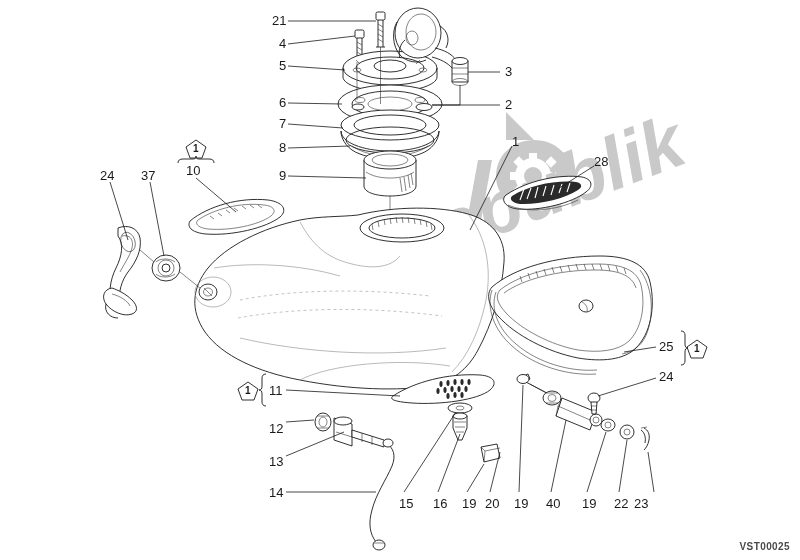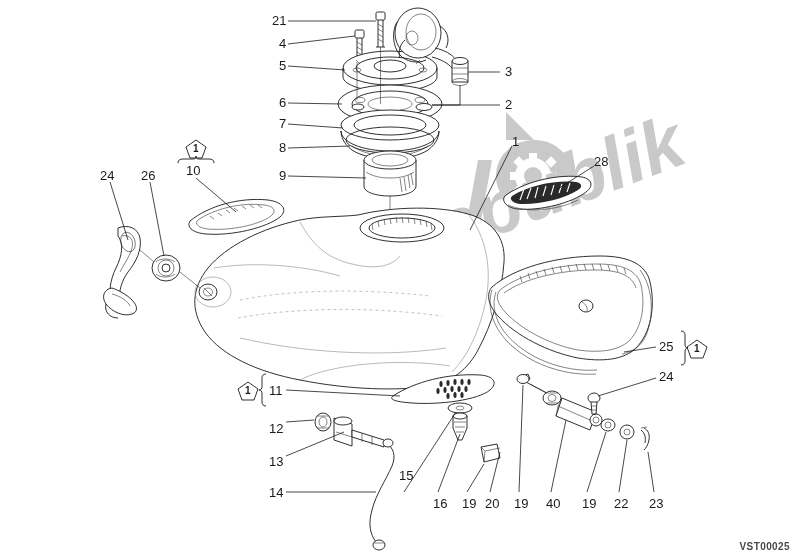--- a/index.html
+++ b/index.html
@@ -496,37 +496,37 @@
   <div class="callout-label" style="left:279px; top:59px;">5</div>
   <div class="callout-label" style="left:505px; top:65px;">3</div>
   <div class="callout-label" style="left:279px; top:96px;">6</div>
   <div class="callout-label" style="left:505px; top:98px;">2</div>
   <div class="callout-label" style="left:279px; top:117px;">7</div>
   <div class="callout-label" style="left:279px; top:141px;">8</div>
   <div class="callout-label" style="left:279px; top:169px;">9</div>
   <div class="callout-label" style="left:512px; top:135px;">1</div>
   <div class="callout-label" style="left:594px; top:155px;">28</div>
   <div class="callout-label" style="left:100px; top:169px;">24</div>
-  <div class="callout-label" style="left:141px; top:169px;">26</div>
+  <div class="callout-label" style="left:141px; top:169px;">37</div>
   <div class="callout-label" style="left:186px; top:164px;">10</div>
   <div class="callout-label" style="left:659px; top:340px;">25</div>
   <div class="callout-label" style="left:659px; top:370px;">24</div>
   <div class="callout-label" style="left:269px; top:384px;">11</div>
   <div class="callout-label" style="left:269px; top:422px;">12</div>
   <div class="callout-label" style="left:269px; top:455px;">13</div>
   <div class="callout-label" style="left:269px; top:486px;">14</div>
-  <div class="callout-label" style="left:399px; top:469px;">15</div>
+  <div class="callout-label" style="left:399px; top:497px;">15</div>
   <div class="callout-label" style="left:433px; top:497px;">16</div>
   <div class="callout-label" style="left:462px; top:497px;">19</div>
   <div class="callout-label" style="left:485px; top:497px;">20</div>
   <div class="callout-label" style="left:514px; top:497px;">19</div>
   <div class="callout-label" style="left:546px; top:497px;">40</div>
   <div class="callout-label" style="left:582px; top:497px;">19</div>
   <div class="callout-label" style="left:614px; top:497px;">22</div>
-  <div class="callout-label" style="left:649px; top:497px;">23</div>
+  <div class="callout-label" style="left:634px; top:497px;">23</div>
 
   <div class="pent-num" style="left:193px; top:144px;">1</div>
   <div class="pent-num" style="left:245px; top:386px;">1</div>
   <div class="pent-num" style="left:694px; top:344px;">1</div>
 
   <div id="sheet-code">VST00025</div>
 
 </div>
 
 </body></html>

